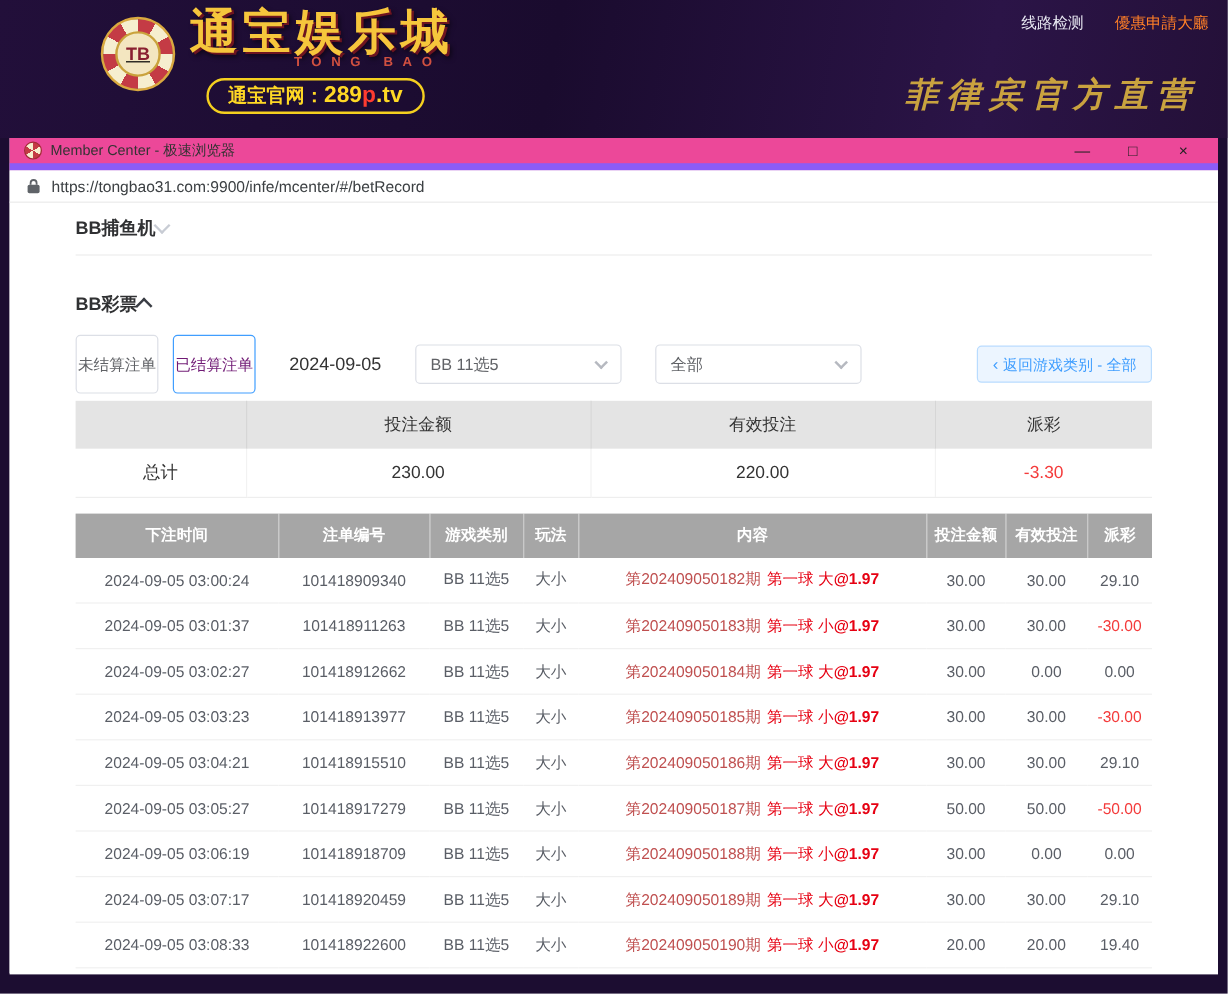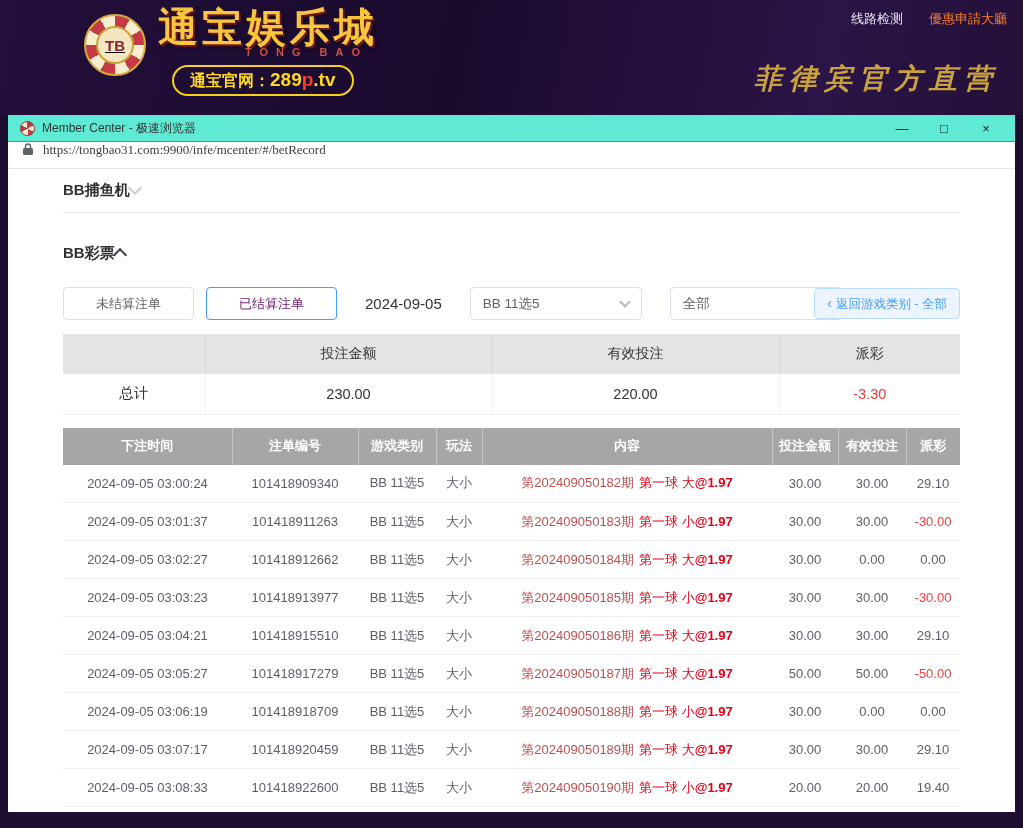--- a/index.html
+++ b/index.html
@@ -24,41 +24,41 @@
   .site-box .p { font-size:19px; color:#ff3b30; }
   .banner-links { position:absolute; top:10px; right:16px; font-size:13px; }
   .banner-links a { text-decoration:none; cursor:pointer; }
   .link-line { color:#e8e8f2; margin-right:26px; }
   .link-promo { color:#ff7f27; }
   .slogan { position:absolute; right:24px; top:60px; font-family:"DejaVu Serif", serif; font-style:italic;
     font-size:28px; font-weight:bold; color:#c9a23f; letter-spacing:7px; }
 
   
   .window { margin:0 8px; background:#fff; height:697px; }
-  .titlebar { height:27px; background:#5eead4; border-bottom:1px solid #8b5cf6; display:flex; align-items:center; padding:0 8px; }
+  .titlebar { height:27px; background:#ec4899; border-bottom:6px solid #8b5cf6; display:flex; align-items:center; padding:0 8px; }
   .favicon { width:15px; height:15px; border-radius:50%; margin:0 7px 0 4px; border:1px solid #a22b35;
     background:conic-gradient(#c43b45 0 60deg,#f6eecf 60deg 120deg,#c43b45 120deg 180deg,#f6eecf 180deg 240deg,#c43b45 240deg 300deg,#f6eecf 300deg 360deg); }
   .title { font-size:12px; color:#333; }
   .win-controls { margin-left:auto; display:flex; }
   .win-controls span { width:42px; text-align:center; font-size:13px; color:#222; cursor:pointer; line-height:27px; }
-  .addressbar { height:27px; background:#fff; border-bottom:1px solid #e8e8e8; display:flex; align-items:flex-start; padding-left:14px; gap:9px;font-family:Liberation Serif, serif; }
+  .addressbar { height:27px; background:#fff; border-bottom:1px solid #e8e8e8; display:flex; align-items:center; padding-left:14px; gap:9px; }
   .url { font-size:13px; color:#3c4043; }
 
   
   .page { height:642px; padding:0 55px; position:relative; background:#fff; }
   .section-header { height:44px; display:flex; align-items:center; justify-content:flex-start; cursor:pointer; }
   .section-header.bordered { border-bottom:1px solid #ededed; }
   .section-title { font-size:15px; font-weight:bold; color:#303133; }
   .chev { width:10px; height:10px; border-right:2px solid #c8ccd4; border-bottom:2px solid #c8ccd4; display:inline-block;
     transform:rotate(45deg); margin-right:8px; margin-top:-6px; }
   .chev.up { transform:rotate(-135deg); border-color:#3a3d44; margin-top:4px; }
   .spacer { height:18px; }
 
   .filter-row { margin-top:12px; display:flex; align-items:center; position:relative; height:33px; }
-  .btn { height:33px; padding:0 32px; font-size:13px; border-radius:4px; border:1px solid #dcdfe6; color:#606266;
+  .btn { height:49px; padding:0 1px; font-size:13px; border-radius:4px; border:1px solid #dcdfe6; color:#606266;
     background:#fff; cursor:pointer; font-family:inherit; }
   .btn.active { border-color:#409eff; color:#701a75; margin-left:12px; }
   .date { margin-left:28px; font-size:15px; color:#333; cursor:pointer; }
   .select { margin-left:28px; width:172px; height:33px; border:1px solid #dcdfe6; border-radius:4px; background:#fff;
     display:flex; align-items:center; justify-content:space-between; padding:0 12px; font-size:13.5px; color:#606266; cursor:pointer; }
   .sel-chev { width:8px; height:8px; border-right:2px solid #b6b9c0; border-bottom:2px solid #b6b9c0; transform:rotate(45deg); margin-top:-4px; }
   .back-btn { position:absolute; right:0; height:31px; background:#ecf5ff; border:1px solid #b9dcff; border-radius:4px;
     color:#409eff; font-size:12.5px; padding:0 12px; cursor:pointer; font-family:inherit; }
   .back-btn .arr { margin-right:4px; font-size:14px; }
 

